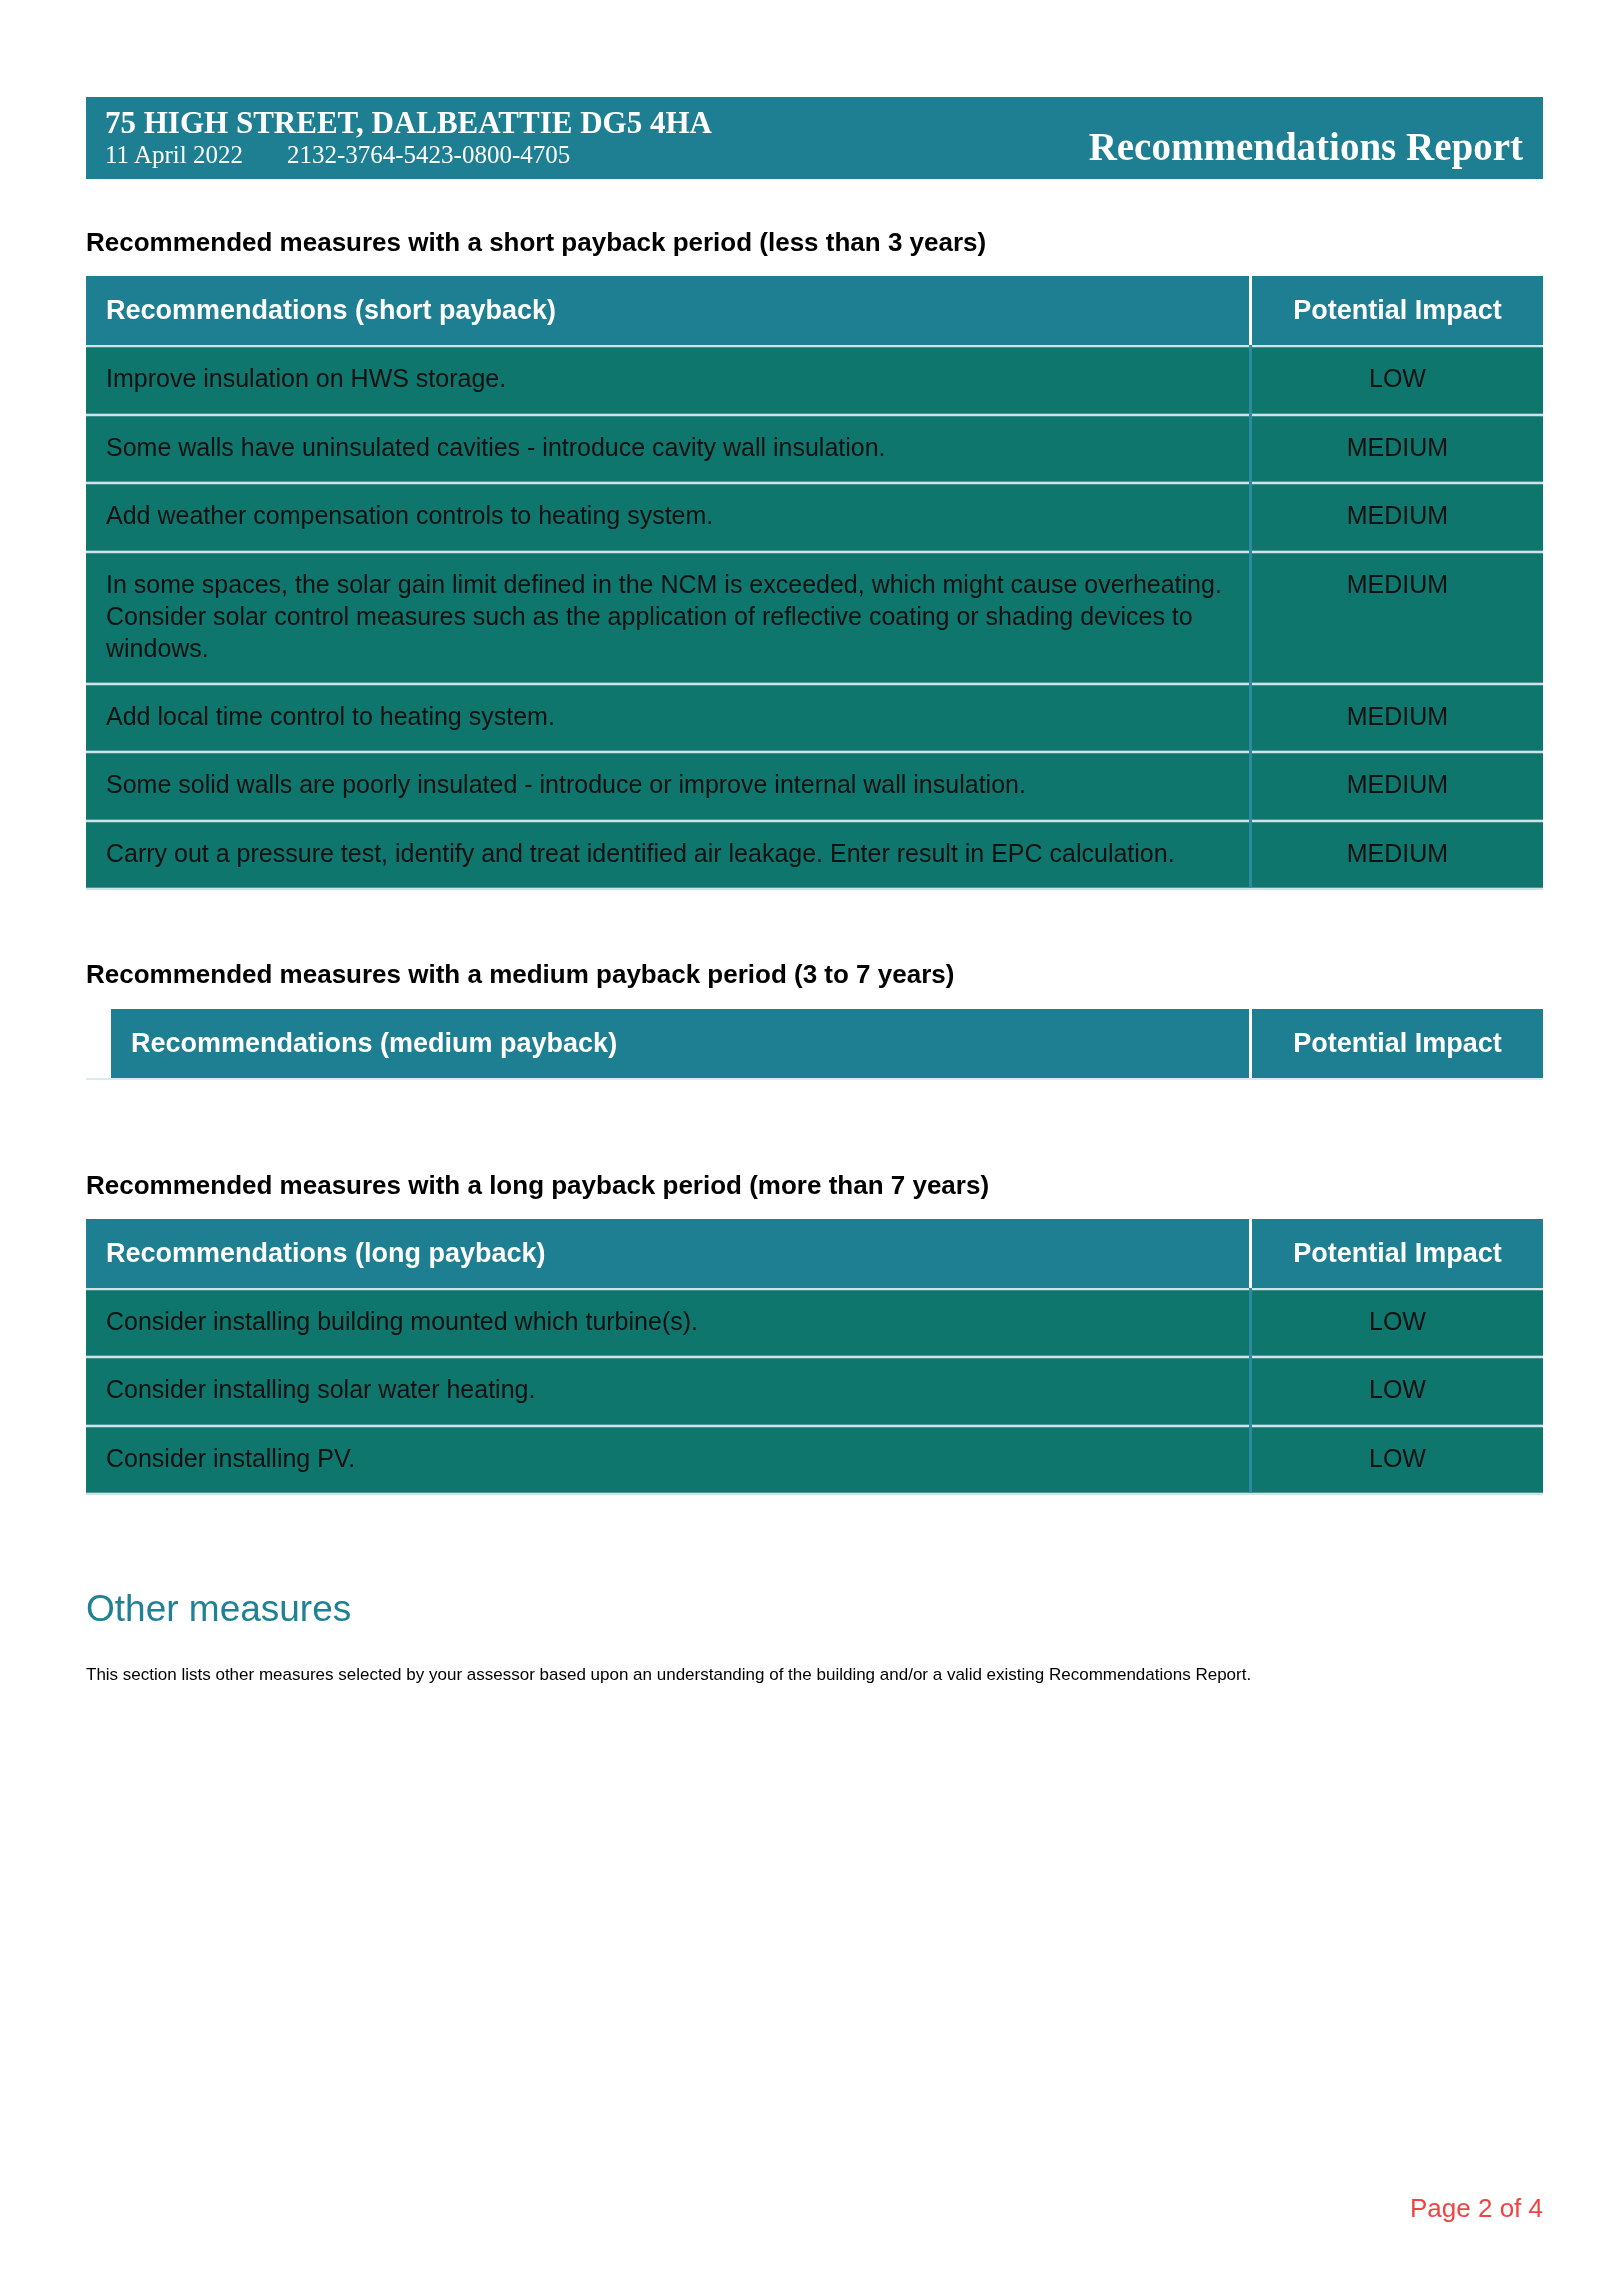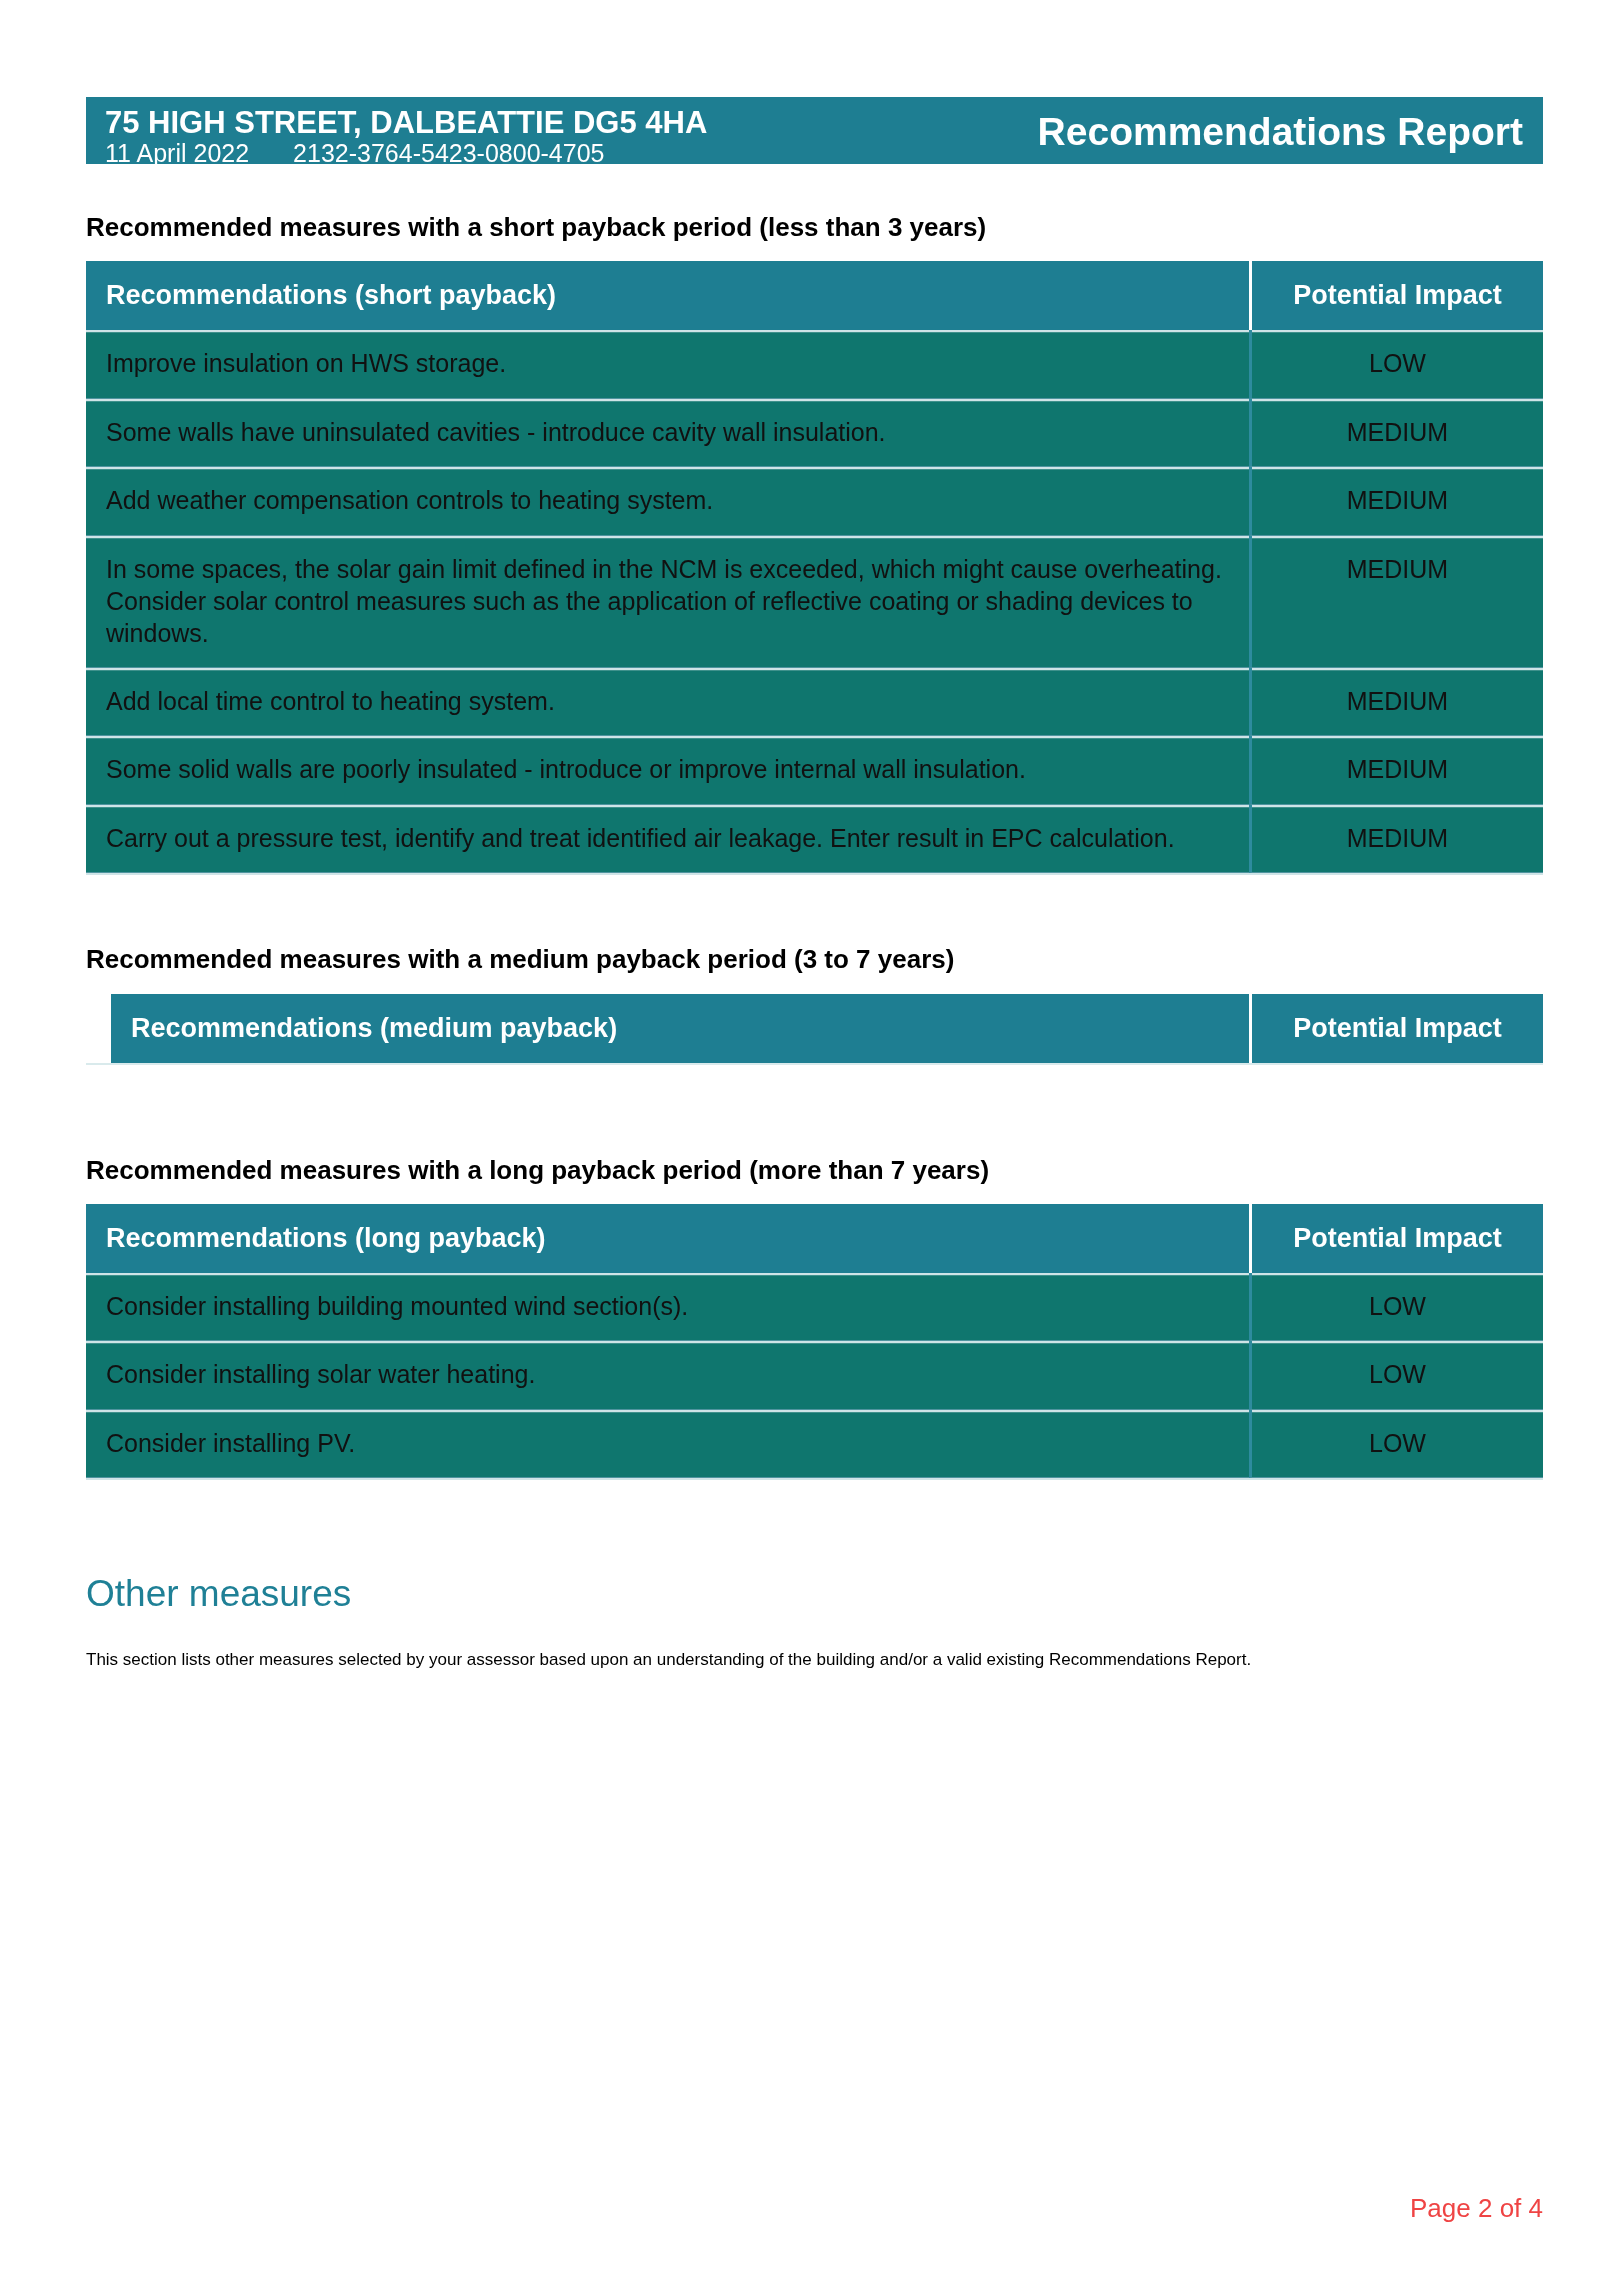--- a/index.html
+++ b/index.html
@@ -8,22 +8,22 @@
     width:1622px; height:2295px;
     position:relative; overflow:hidden;
     font-family:"Liberation Sans","DejaVu Sans",sans-serif;
     color:#111111;
   }
   .page { padding:97px 79px 0 86px; }
 
   
   .banner {
     background:#1e7e92; color:#ffffff;
-    height:67px; padding:10px 20px 10.7px 19px;
-    display:flex; justify-content:space-between;
+    height:82px; padding:10px 20px 10.7px 19px;
+    display:flex; justify-content:space-between;font-family:Liberation Serif, serif;
   }
   .banner-left { display:flex; flex-direction:column; justify-content:space-between; }
   .banner-address { font-size:31px; font-weight:bold; line-height:1.05; }
   .banner-meta { font-size:25px; line-height:1.05; }
   .banner-meta .rrn { margin-left:44px; }
   .banner-title { align-self:flex-end; font-size:39px; font-weight:bold; line-height:1; padding-bottom:2.3px; }
 
   
   .section-title { font-size:26px; font-weight:bold; color:#000; }
   #section-short  .section-title { margin:48px 0 18.4px; }
@@ -165,21 +165,21 @@
           <col class="col-impact">
         </colgroup>
       <thead>
         <tr>
           <th class="rec">Recommendations (long payback)</th>
           <th class="impact">Potential Impact</th>
         </tr>
       </thead>
       <tbody>
   <tr>
-    <td class="rec">Consider installing building mounted wind section(s).</td>
+    <td class="rec">Consider installing building mounted which turbine(s).</td>
     <td class="impact">LOW</td>
   </tr>
 
   <tr>
     <td class="rec">Consider installing solar water heating.</td>
     <td class="impact">LOW</td>
   </tr>
 
   <tr>
     <td class="rec">Consider installing PV.</td>

